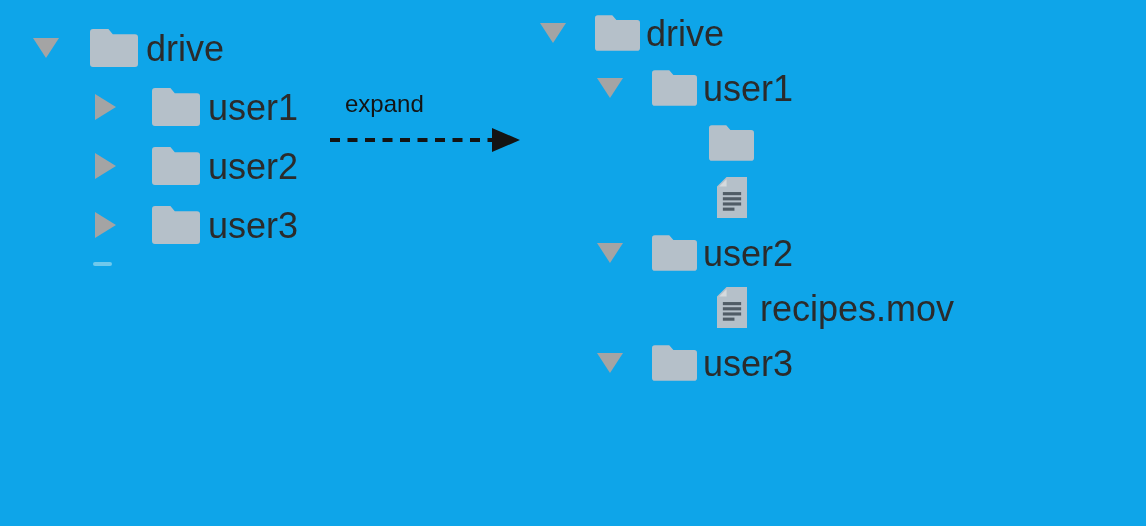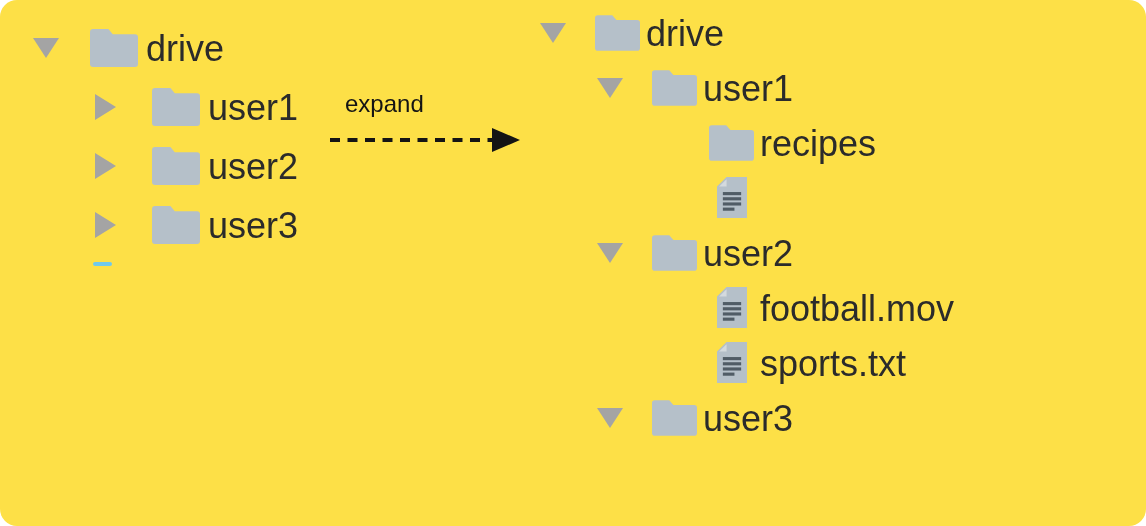--- a/index.html
+++ b/index.html
@@ -1,23 +1,22 @@
 <!DOCTYPE html>
 <html style="--text: #2b2b2b; --toggle: #a4a4a4; --folder: #b5c0c9; --doc-body: #b5c0c9; --doc-fold: #d4dade; --doc-lines: #505c66; --imgdoc-body: #c8cccf; --imgdoc-fold: #dfe2e4; --img-sky: #5fc5e9; --img-green: #7cc142; --cursor: #70c9ec; --arrow: #141414;"><head>
 <meta charset="utf-8">
 <style>
   html,body{margin:0;padding:0;background:#fff;}
   #canvas{
     position:relative;
     width:1146px;height:526px;
-    background:#fde047;
+    background:#0ea5e9;
     overflow:hidden;
     font-family:"Liberation Sans","DejaVu Sans",sans-serif;
     color:var(--text,#2b2b2b);
-    border-radius:17px;
   }
   .tree{position:absolute;}
   .tree-left{left:33px;top:18px;}
   .tree-right{left:540px;top:5px;}
   .row{display:flex;align-items:center;}
   .tree-left .row{height:59px;}
   .tree-right .row{height:55px;}
   .tree-left .lvl1{padding-left:62px;}
   .tree-right .lvl1{padding-left:57px;}
   .tree-right .lvl2{padding-left:114px;}
@@ -131,21 +130,20 @@
       <span class="label">user1</span>
     </div>
 
     <div class="row lvl2">
       <span class="toggle"></span>
       <span class="icon-cell">
         <svg class="svg-folder" width="45" height="36" viewBox="0 0 24 19">
             <path d="M1.5 0 H9.2 L11.4 2.6 H22.5 A1.5 1.5 0 0 1 24 4.1 V17.5 A1.5 1.5 0 0 1 22.5 19 H1.5 A1.5 1.5 0 0 1 0 17.5 V1.5 A1.5 1.5 0 0 1 1.5 0 Z" style="fill:var(--folder)"></path>
           </svg>
       </span>
-      <span class="label">recipes</span>
     </div>
 
     <div class="row lvl2">
       <span class="toggle"></span>
       <span class="icon-cell file">
         <svg class="svg-doc" width="30" height="41" viewBox="0 0 22 30">
           <path d="M7 0 H22 V30 H0 V7 Z" style="fill:var(--doc-body)"></path>
           <polygon points="7,1.6 7,7 1.6,7" style="fill:var(--doc-fold)"></polygon>
           <g style="fill:var(--doc-lines)">
             <rect x="4.3" y="11" width="13.4" height="2.3"></rect>
@@ -176,39 +174,23 @@
           <path d="M7 0 H22 V30 H0 V7 Z" style="fill:var(--doc-body)"></path>
           <polygon points="7,1.6 7,7 1.6,7" style="fill:var(--doc-fold)"></polygon>
           <g style="fill:var(--doc-lines)">
             <rect x="4.3" y="11" width="13.4" height="2.3"></rect>
             <rect x="4.3" y="14.8" width="13.4" height="2.3"></rect>
             <rect x="4.3" y="18.6" width="13.4" height="2.3"></rect>
             <rect x="4.3" y="22.4" width="8.5" height="2.3"></rect>
           </g>
         </svg>
       </span>
-      <span class="label">football.mov</span>
-    </div>
-
-    <div class="row lvl2">
-      <span class="toggle"></span>
-      <span class="icon-cell file">
-        <svg class="svg-doc" width="30" height="41" viewBox="0 0 22 30">
-          <path d="M7 0 H22 V30 H0 V7 Z" style="fill:var(--doc-body)"></path>
-          <polygon points="7,1.6 7,7 1.6,7" style="fill:var(--doc-fold)"></polygon>
-          <g style="fill:var(--doc-lines)">
-            <rect x="4.3" y="11" width="13.4" height="2.3"></rect>
-            <rect x="4.3" y="14.8" width="13.4" height="2.3"></rect>
-            <rect x="4.3" y="18.6" width="13.4" height="2.3"></rect>
-            <rect x="4.3" y="22.4" width="8.5" height="2.3"></rect>
-          </g>
-        </svg>
-      </span>
-      <span class="label">sports.txt</span>
-    </div>
+      <span class="label">recipes.mov</span>
+    </div>
+
 
     <div class="row lvl1">
       <span class="toggle">
         <span class="tri-down"></span>
       </span>
       <span class="icon-cell">
         <svg class="svg-folder" width="45" height="36" viewBox="0 0 24 19">
             <path d="M1.5 0 H9.2 L11.4 2.6 H22.5 A1.5 1.5 0 0 1 24 4.1 V17.5 A1.5 1.5 0 0 1 22.5 19 H1.5 A1.5 1.5 0 0 1 0 17.5 V1.5 A1.5 1.5 0 0 1 1.5 0 Z" style="fill:var(--folder)"></path>
           </svg>
       </span>

